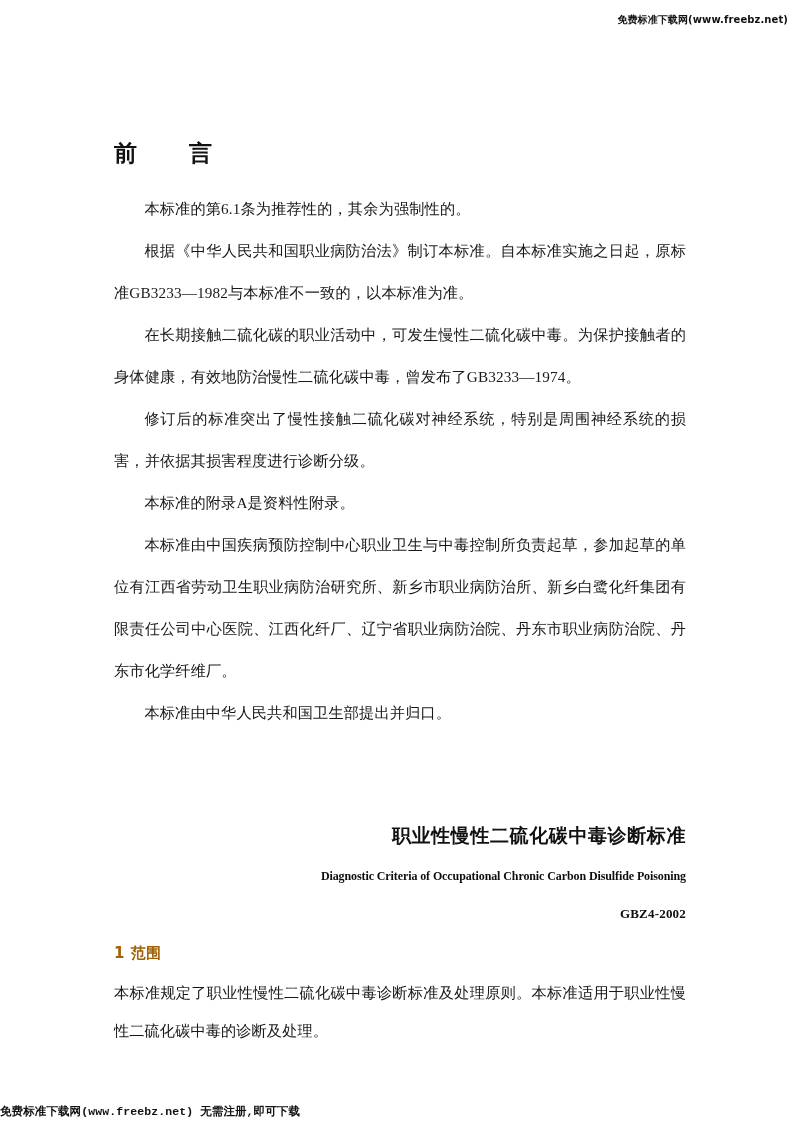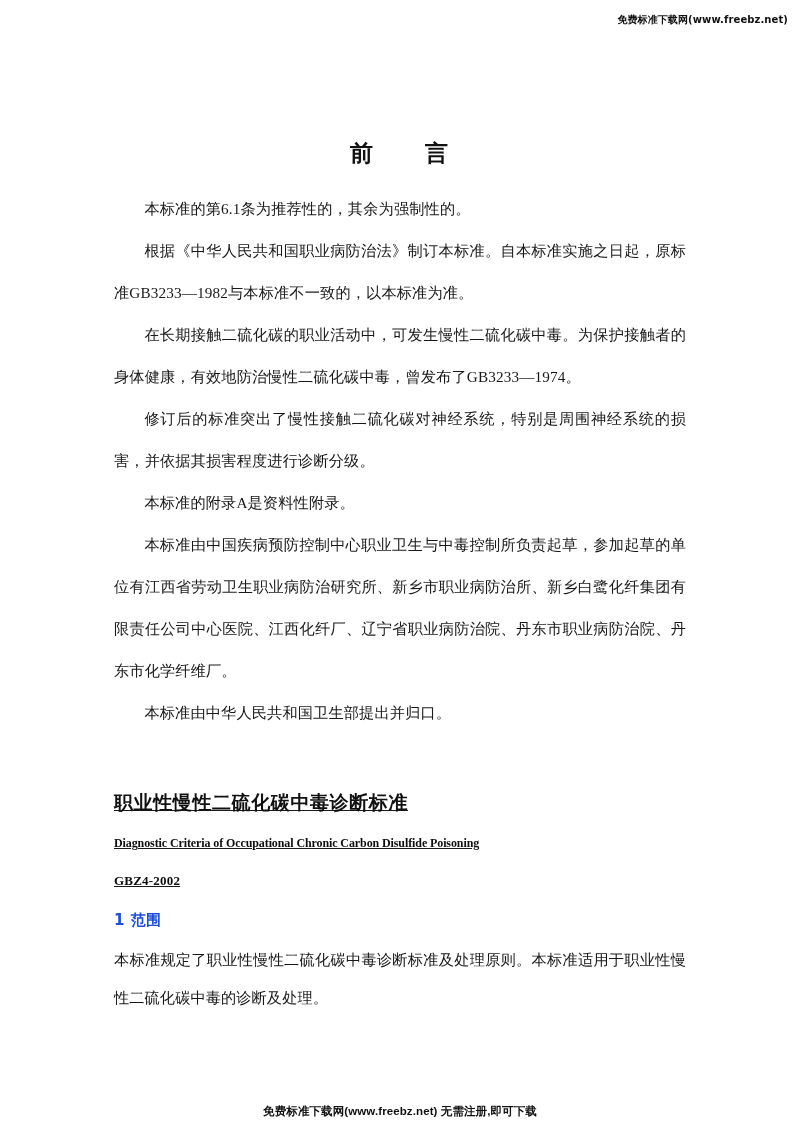--- a/index.html
+++ b/index.html
@@ -33,41 +33,39 @@
     letter-spacing: 0.1px;
     white-space: nowrap;
   }
 
   
   .footer-watermark {
     position: absolute;
     bottom: 12px;
     left: 0;
     width: 800px;
-    text-align: center;
-    font-family: Liberation Sans, sans-serif;
+    font-family: Liberation Mono, monospace;
     font-size: 11.5px;
     font-weight: 700;
     color: #111111;
     letter-spacing: 0.1px;
     white-space: nowrap;
   }
 
   
   .content {
     position: absolute;
     left: 114px;
     top: 0;
     width: 572px;
   }
 
   
   .foreword-title {
     margin-top: 140px;
-    text-align: center;
     font-family: "DejaVu Sans", "Liberation Sans", sans-serif;
     font-size: 23px;
     font-weight: 700;
     letter-spacing: 2px;
     color: #111111;
     line-height: 1.2;
   }
 
   
   .fw-block {
@@ -84,23 +82,22 @@
   }
   p.para.indent {
     text-indent: 2em;
   }
   p.para + p.para {
     margin-top: 0px;
   }
 
   
   .std-title-block {
-    margin-top: 56px;
-    text-align: left;
-    text-decoration: underline;
+    margin-top: 89px;
+    text-align: right;
   }
   .std-title-cn {
     font-family: "DejaVu Sans", "Liberation Sans", sans-serif;
     font-size: 19px;
     font-weight: 700;
     letter-spacing: 0.6px;
     color: #111111;
     line-height: 1.3;
   }
   .std-title-en {
@@ -133,21 +130,21 @@
     text-align: justify;
     text-justify: inter-ideograph;
     color: #181818;
     letter-spacing: 0.1px;
   }
   h2.section-heading {
     margin: 12px 0 4px 0;
     font-family: "DejaVu Sans", "Liberation Sans", sans-serif;
     font-size: 15px;
     font-weight: 700;
-    color: #1d4ed8;
+    color: #a16207;
     line-height: 34px;
     letter-spacing: 0.3px;
   }
   h2.section-heading .sec-num {
     margin-right: 6px;
   }
 </style>
 </head>
 <body>
 

